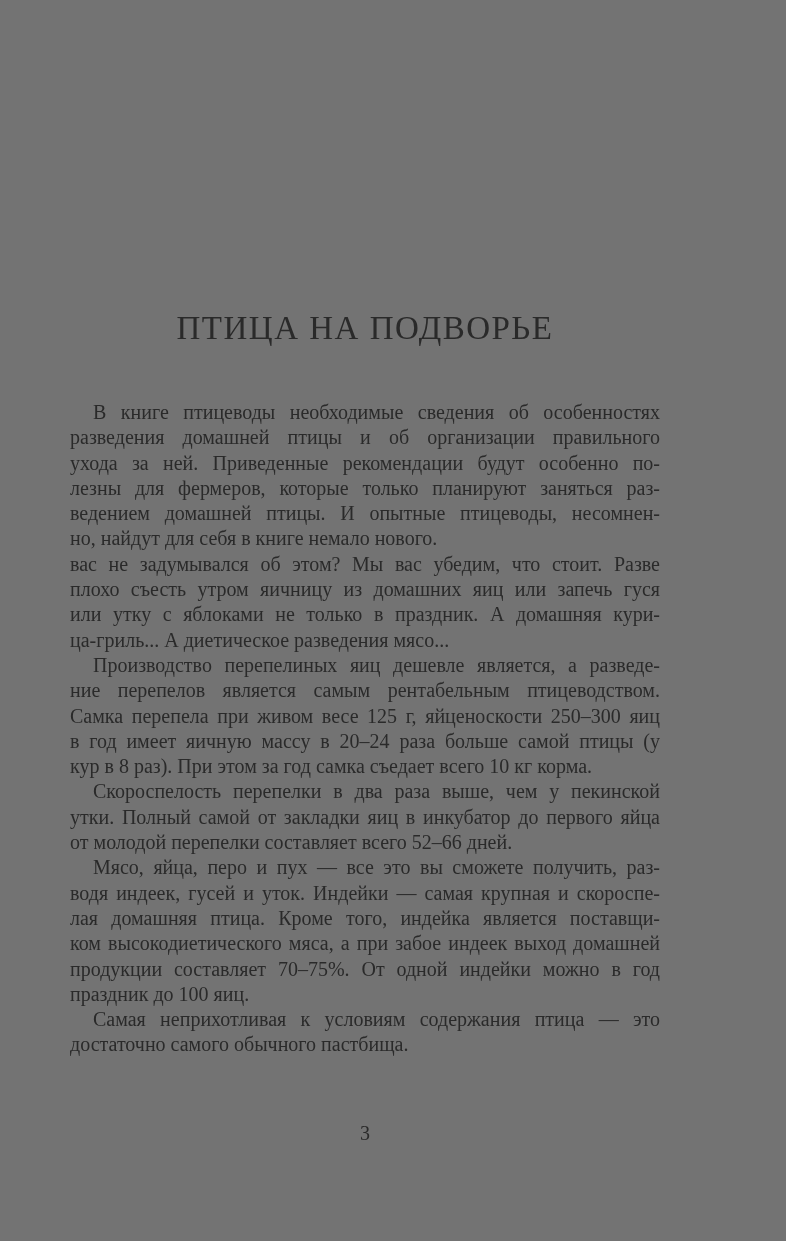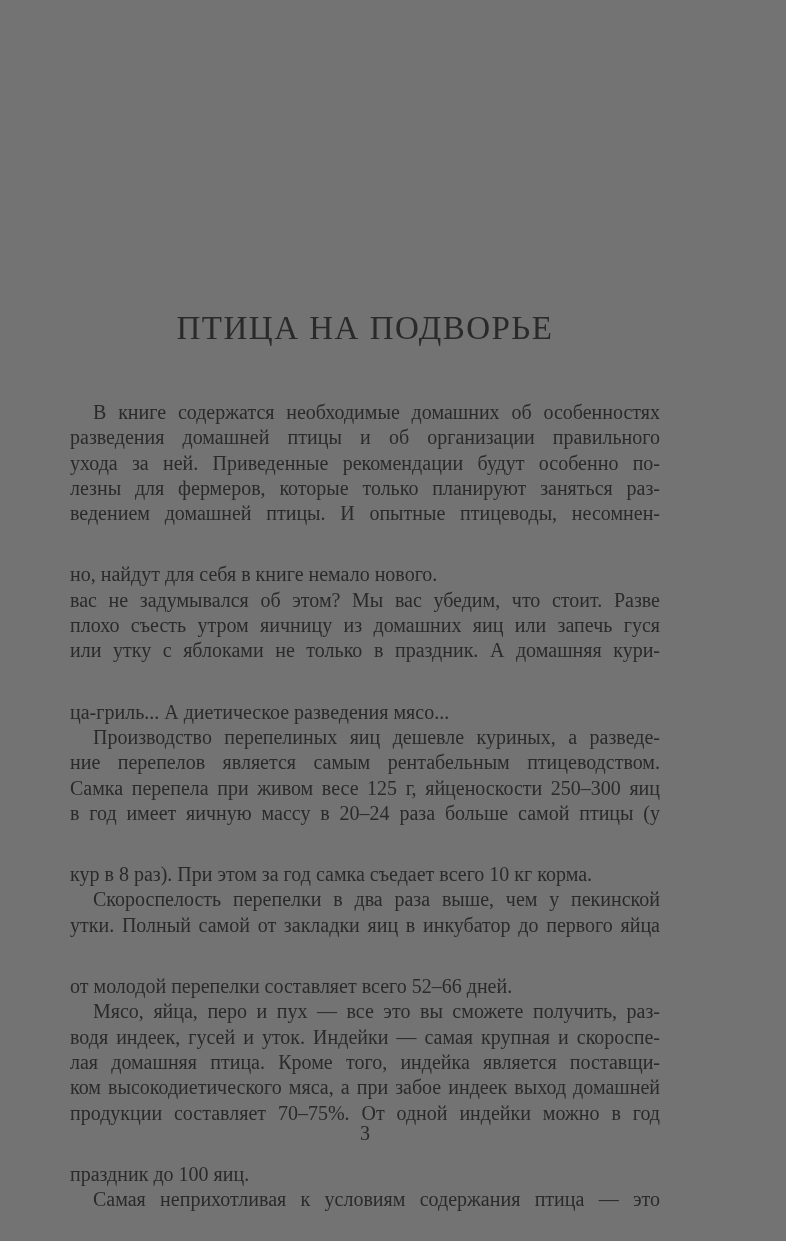--- a/index.html
+++ b/index.html
@@ -45,21 +45,20 @@
   .para {
     margin: 0;
     padding: 0;
   }
   .line {
     text-align: justify;
     text-align-last: justify;
   }
   .line.last {
     text-align-last: left;
-    margin-top: 36px;
   }
   .line.first {
     text-indent: 23px;
   }
   .page-number {
     position: absolute;
     top: 1121px;
     left: 70px;
     width: 590px;
     text-align: center;
@@ -68,35 +67,35 @@
   }
 </style>
 </head>
 <body>
 
 <div class="book-page">
   <h1 class="chapter-title">ПТИЦА НА ПОДВОРЬЕ</h1>
 
   <div class="text-block" id="text-block">
       <div class="para">
-        <div class="line first">В книге содержатся необходимые домашних об особенностях</div>
+        <div class="line first">В книге птицеводы необходимые сведения об особенностях</div>
         <div class="line">разведения домашней птицы и об организации правильного</div>
         <div class="line">ухода за ней. Приведенные рекомендации будут особенно по-</div>
         <div class="line">лезны для фермеров, которые только планируют заняться раз-</div>
         <div class="line">ведением домашней птицы. И опытные птицеводы, несомнен-</div>
         <div class="line last">но, найдут для себя в книге немало нового.</div>
       </div>
       <div class="para">
         <div class="line">вас не задумывался об этом? Мы вас убедим, что стоит. Разве</div>
         <div class="line">плохо съесть утром яичницу из домашних яиц или запечь гуся</div>
         <div class="line">или утку с яблоками не только в праздник. А домашняя кури-</div>
         <div class="line last">ца-гриль... А диетическое разведения мясо...</div>
       </div>
       <div class="para">
-        <div class="line first">Производство перепелиных яиц дешевле куриных, а разведе-</div>
+        <div class="line first">Производство перепелиных яиц дешевле является, а разведе-</div>
         <div class="line">ние перепелов является самым рентабельным птицеводством.</div>
         <div class="line">Самка перепела при живом весе 125 г, яйценоскости 250–300 яиц</div>
         <div class="line">в год имеет яичную массу в 20–24 раза больше самой птицы (у</div>
         <div class="line last">кур в 8 раз). При этом за год самка съедает всего 10 кг корма.</div>
       </div>
       <div class="para">
         <div class="line first">Скороспелость перепелки в два раза выше, чем у пекинской</div>
         <div class="line">утки. Полный самой от закладки яиц в инкубатор до первого яйца</div>
         <div class="line last">от молодой перепелки составляет всего 52–66 дней.</div>
       </div>

